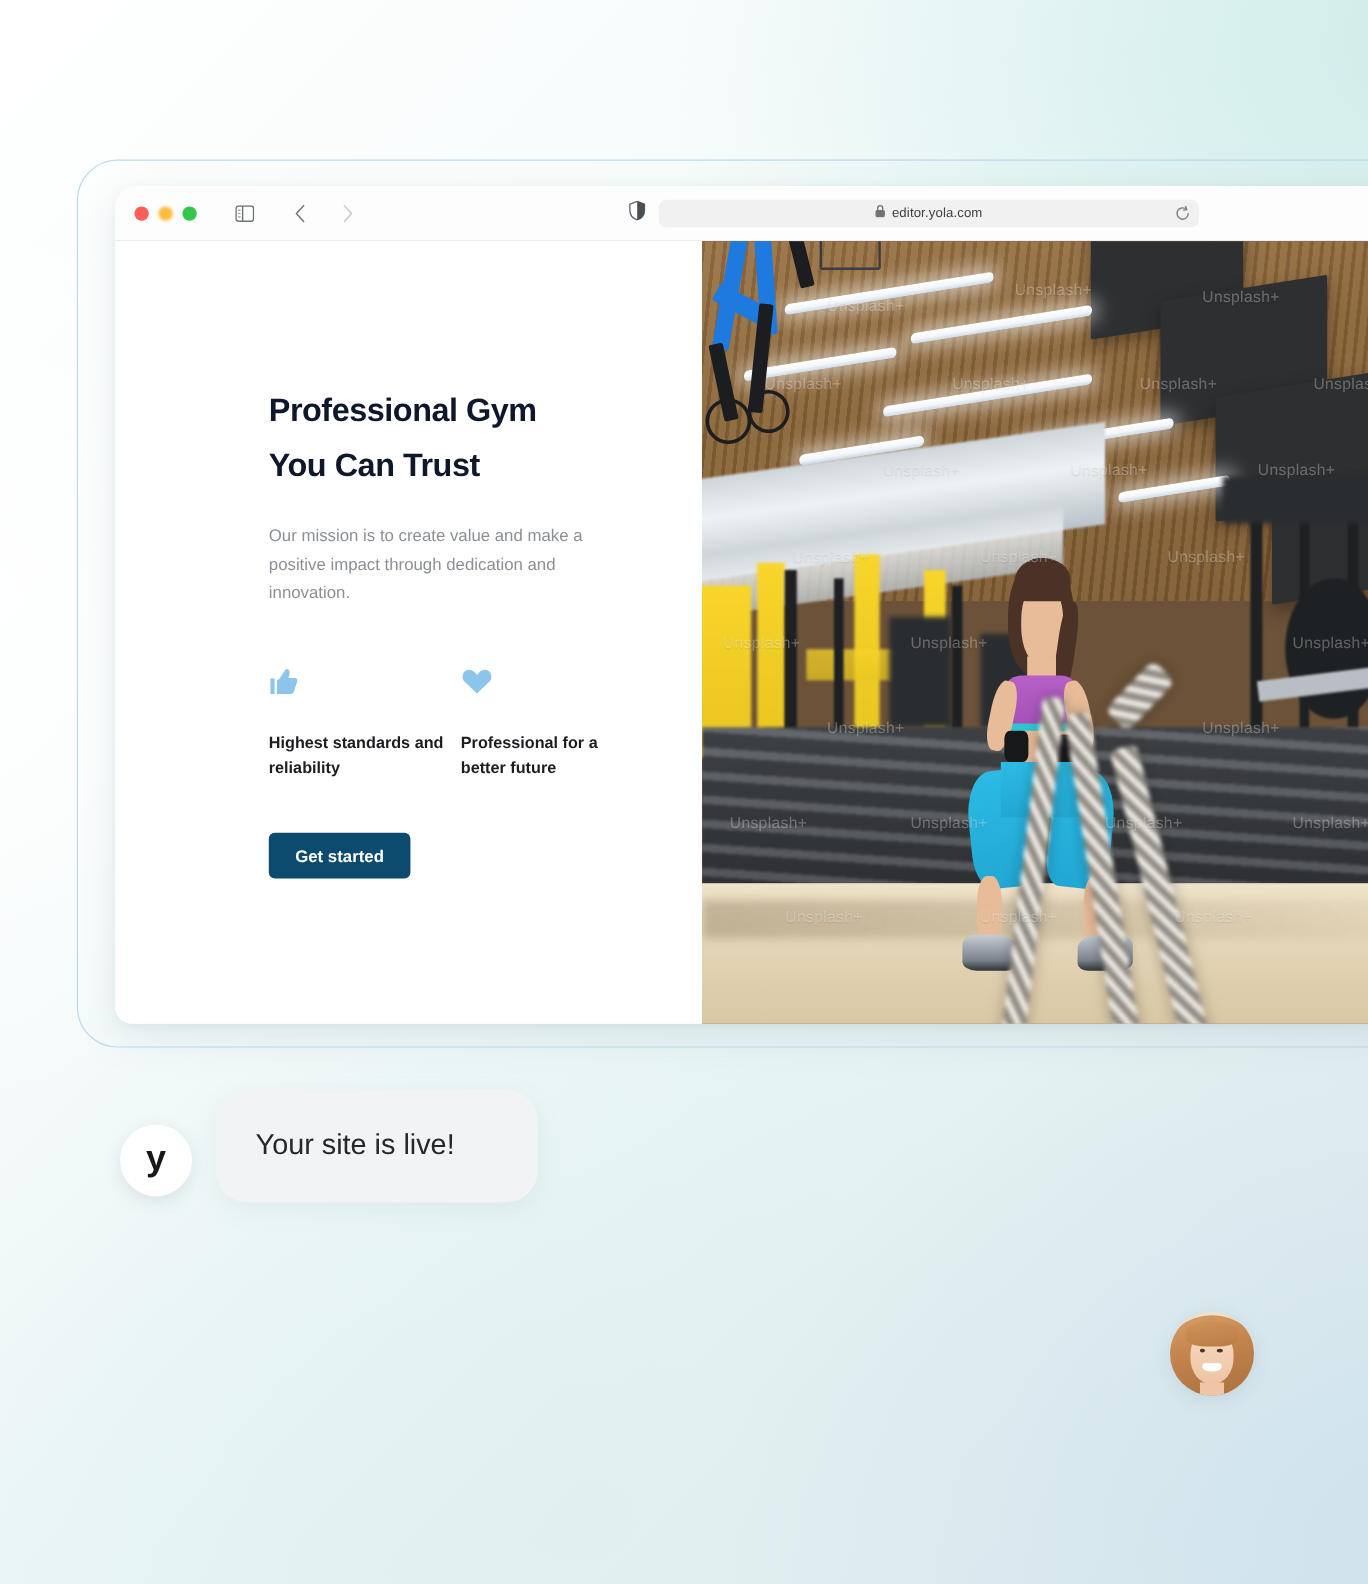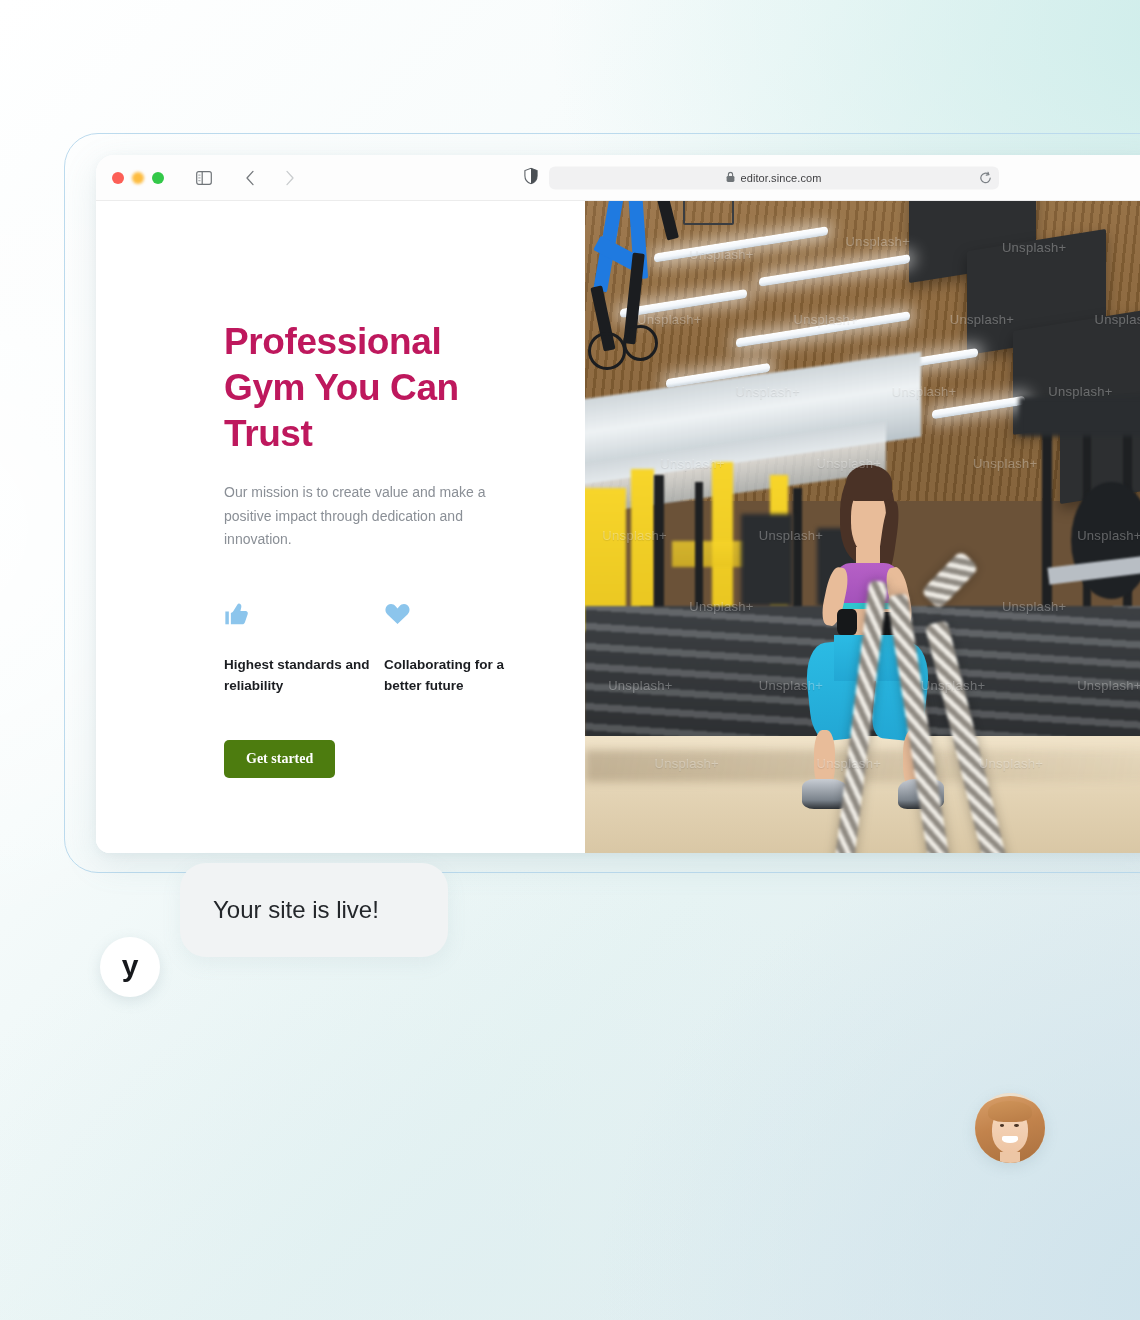--- a/index.html
+++ b/index.html
@@ -122,24 +122,24 @@
     background: #ffffff;
     position: relative;
   }
   #hero-content {
     position: absolute;
     left: 128px;
     top: 118px;
     width: 320px;
   }
   #hero-title {
-    font-size: 37px;
+    font-size: 27px;
     line-height: 46px;
     font-weight: bold;
-    color: #be185d;
+    color: #0f172a;
     letter-spacing: -0.4px;
     margin: 0 0 24px 0;
     max-width: 260px;
   }
   #hero-sub {
     font-size: 14px;
     line-height: 23.5px;
     color: #8a8f96;
     margin: 0;
     max-width: 280px;
@@ -155,31 +155,31 @@
   .feature-label {
     font-size: 13.5px;
     line-height: 21.5px;
     font-weight: bold;
     color: #1b1d21;
     max-width: 148px;
   }
   #cta {
     margin-top: 43px;
     display: inline-block;
-    background: #4d7c0f;
+    background: #0c4a6e;
     color: #ffffff;
     font-size: 14px;
     font-weight: bold;
     border: none;
     border-radius: 5px;
     padding: 0 22px;
     height: 38px;
     line-height: 38px;
     cursor: pointer;
-    font-family: Liberation Serif, serif;
+    font-family: Liberation Sans, sans-serif;
   }
 
   
   #hero-photo {
     flex: 1 1 auto;
     position: relative;
     overflow: hidden;
     background: #6b5238;
   }
   .ph { position: absolute; }
@@ -296,21 +296,21 @@
   }
 
   .bubble {
     position: absolute;
     background: #f1f3f4;
     border-radius: 26px;
     color: #24272b;
     box-shadow: 0 6px 20px rgba(120,150,160,0.10);
   }
   #bubble-1 {
-    left: 180px; top: 863px;
+    left: 180px; top: 908px;
     width: 268px; height: 94px;
     border-radius: 26px;
     display: flex; align-items: center;
     padding-left: 33px;
     box-sizing: border-box;
   }
   #bubble-1 .btext { font-size: 24px; line-height: 1.2; }
 
   #bubble-2 {
     left: 180px; top: 1023px;
@@ -398,21 +398,21 @@
       </div>
 
       <div class="url-field">
         <div class="url-inner">
           <span>
             <svg width="9" height="11" viewBox="0 0 9 11" fill="none">
               <rect x="0.6" y="4.4" width="7.8" height="6.1" rx="1.4" fill="#6f7478"></rect>
               <path d="M2.4 4.4 V3 a2.1 2.1 0 0 1 4.2 0 V4.4" stroke="#6f7478" stroke-width="1.1" fill="none"></path>
             </svg>
           </span>
-          <span class="url-text">editor.since.com</span>
+          <span class="url-text">editor.yola.com</span>
         </div>
         <span class="reload-btn">
           <svg width="13" height="13" viewBox="0 0 13 13" fill="none">
             <path d="M11.2 6.5 A4.7 4.7 0 1 1 9.6 2.9" stroke="#7c8186" stroke-width="1.2" stroke-linecap="round" fill="none"></path>
             <path d="M9.0 0.6 L9.9 3.2 L7.3 3.6" stroke="#7c8186" stroke-width="1.2" stroke-linecap="round" stroke-linejoin="round" fill="none"></path>
           </svg>
         </span>
       </div>
     </div>
 
@@ -434,21 +434,21 @@
               </span>
               <div class="feature-label">Highest standards and reliability</div>
             </div>
 
             <div class="feature">
               <span class="feature-icon">
                 <svg width="27" height="27" viewBox="0 0 24 24" fill="#8cc5ec">
                   <path d="M12 21.3 2.9 12.6C.6 10.3.8 6.4 3.4 4.5c2.2-1.6 5.2-1 6.9 1l1.7 2 1.7-2c1.7-2 4.7-2.6 6.9-1 2.6 1.9 2.8 5.8.5 8.1z"></path>
                 </svg>
               </span>
-              <div class="feature-label">Collaborating for a better future</div>
+              <div class="feature-label">Professional for a better future</div>
             </div>
 
           </div>
 
           <button id="cta">Get started</button>
         </div>
       </div>
 
       <div id="hero-photo">
 

